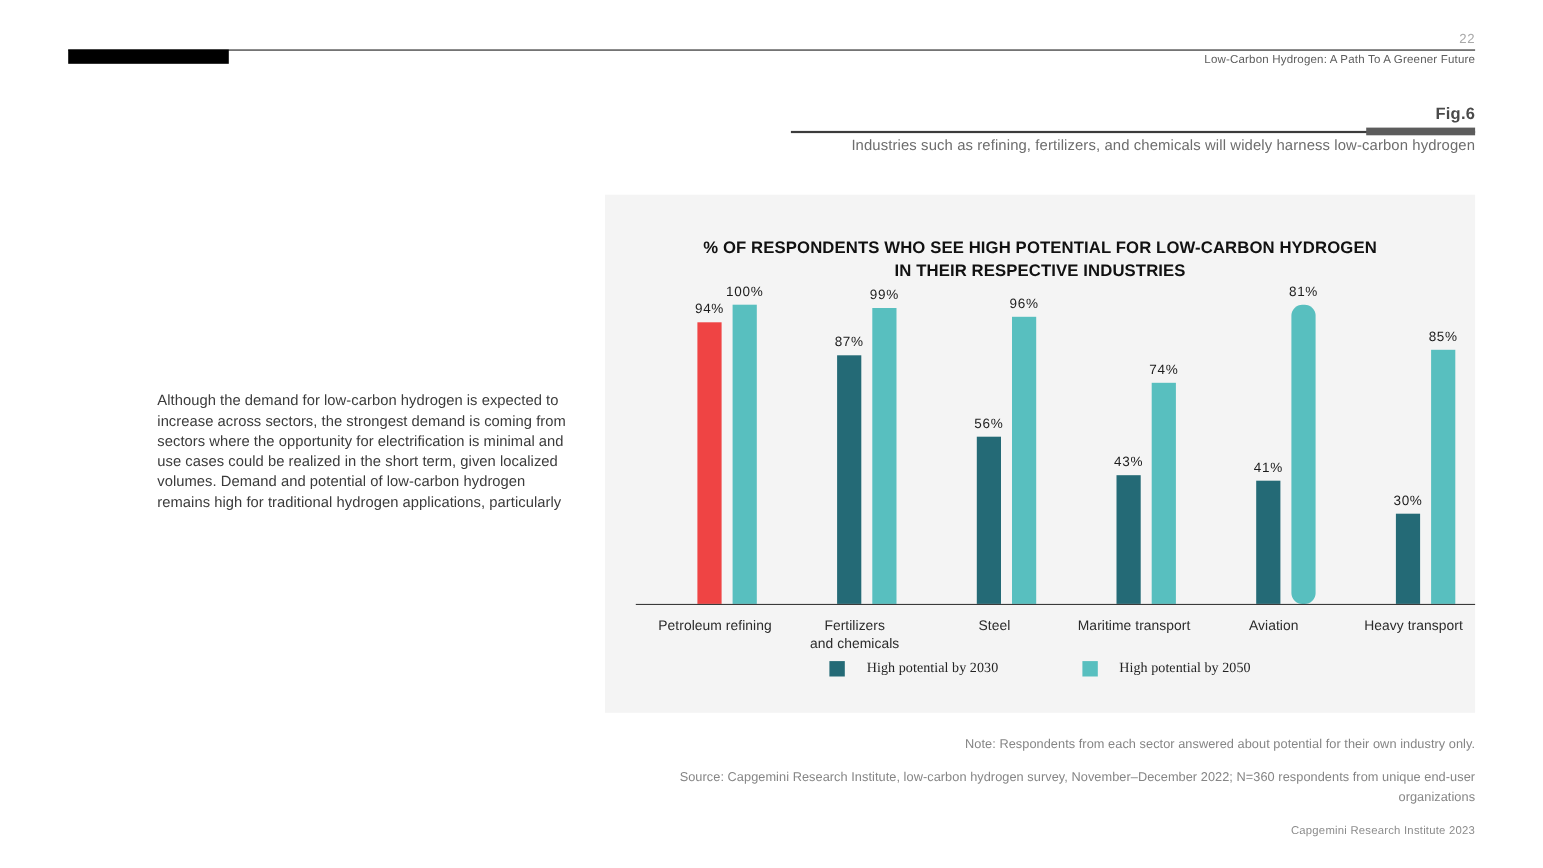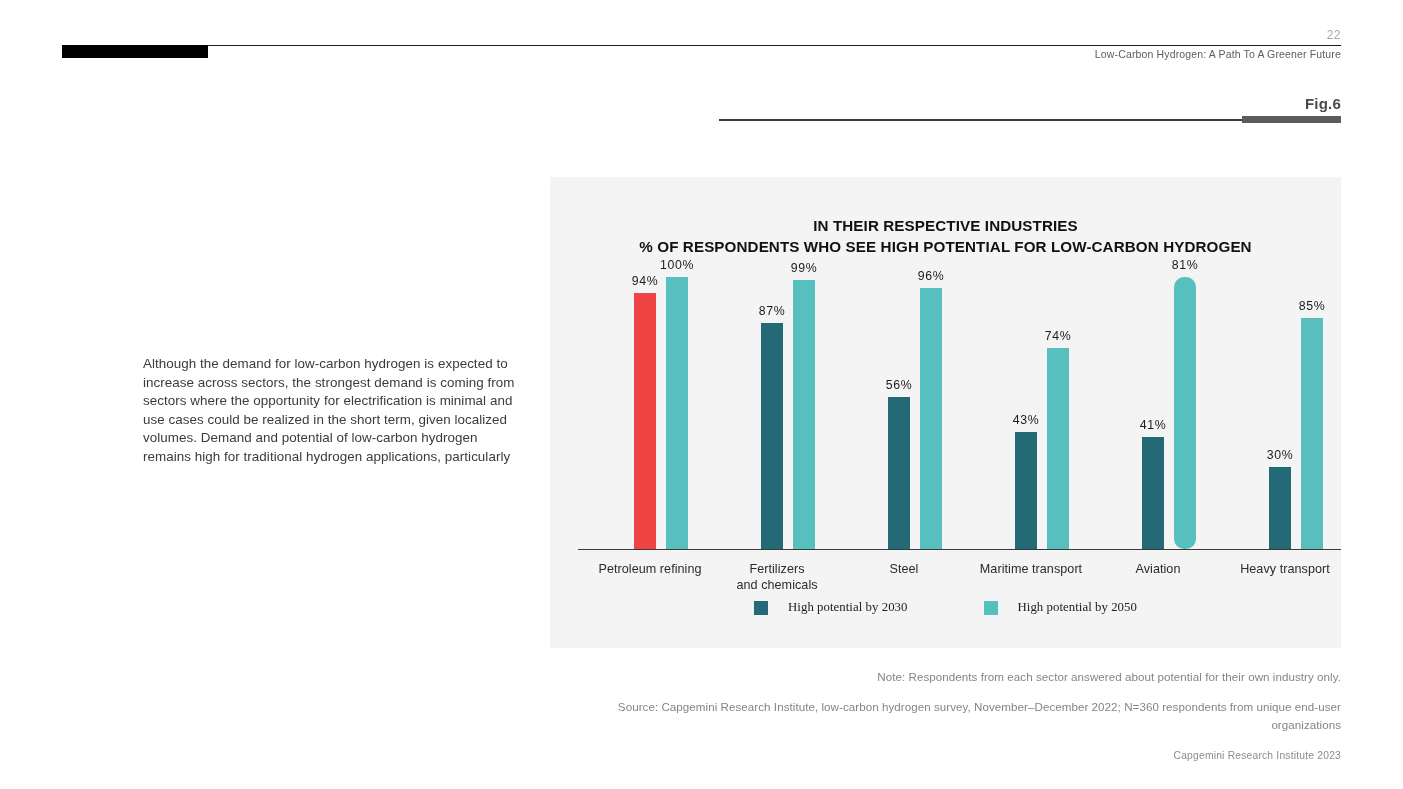--- a/index.html
+++ b/index.html
@@ -201,27 +201,28 @@
 <div id="page">
 
   <div class="page-number">22</div>
   <div class="header-rule"></div>
   <div class="header-blackbar"></div>
   <div class="header-title">Low-Carbon Hydrogen: A Path To A Greener Future</div>
 
   <div class="fig-label">Fig.6</div>
   <div class="fig-rule"></div>
   <div class="fig-rule-accent"></div>
+  <div class="fig-subtitle">Industries such as refining, fertilizers, and chemicals will widely harness low-carbon hydrogen</div>
 
   <div class="body-text">Although the demand for low-carbon hydrogen is expected to increase across sectors, the strongest demand is coming from sectors where the opportunity for electrification is minimal and use cases could be realized in the short term, given localized volumes. Demand and potential of low-carbon hydrogen remains high for traditional hydrogen applications, particularly</div>
 
   <div class="chart-panel">
     <div class="chart-title">
+      <div>% OF RESPONDENTS WHO SEE HIGH POTENTIAL FOR LOW-CARBON HYDROGEN</div>
       <div>IN THEIR RESPECTIVE INDUSTRIES</div>
-      <div>% OF RESPONDENTS WHO SEE HIGH POTENTIAL FOR LOW-CARBON HYDROGEN</div>
     </div>
 
     <div class="plot" id="plot">
         <div class="bar-group" style="left: 26px;">
           <div class="bar s2030" style="height: 255.68px; background: #ef4444;">
             <span class="bar-value">94%</span>
           </div>
           <div class="bar s2050" style="height: 272px; background: rgb(88, 191, 191);">
             <span class="bar-value">100%</span>
           </div>

